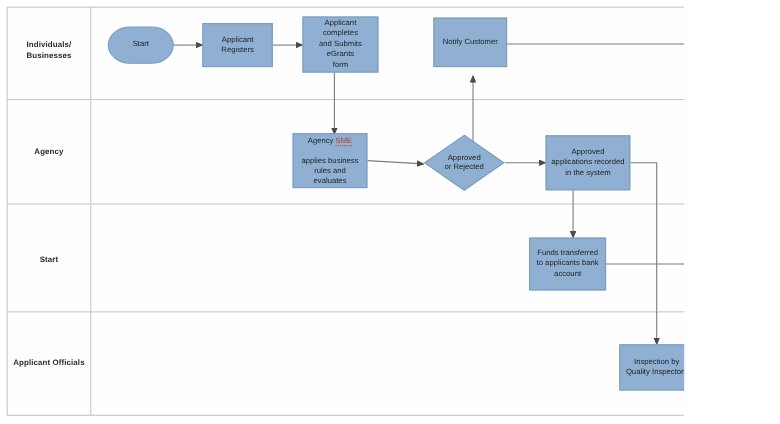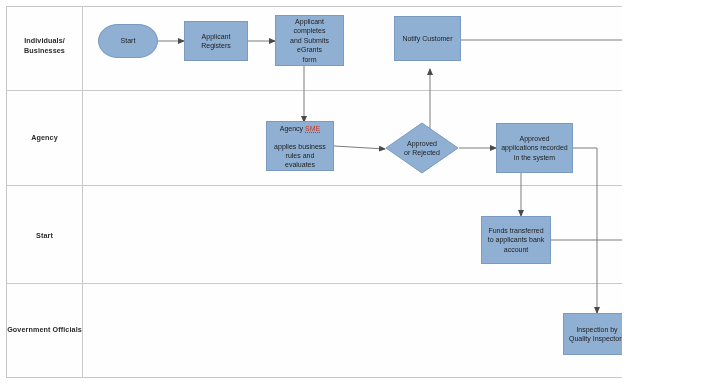--- a/index.html
+++ b/index.html
@@ -112,21 +112,21 @@
   <div class="lane-label-sep"></div>
 
   <div class="lane-divider" style="top:90px;"></div>
   <div class="lane-divider" style="top:185px;"></div>
   <div class="lane-divider" style="top:283px;"></div>
 
   <div class="lane-label" style="top:36px;">Individuals/
 Businesses</div>
   <div class="lane-label" style="top:133px;">Agency</div>
   <div class="lane-label" style="top:231px;">Start</div>
-  <div class="lane-label" style="left:2px;width:85px;top:325px;">Government Officials</div>
+  <div class="lane-label" style="left:2px;width:85px;top:325px;">Applicant Officials</div>
 
   <svg id="connectors" viewBox="0 0 709 385" xmlns="http://www.w3.org/2000/svg">
     <defs>
       <marker id="arrow" markerWidth="7" markerHeight="7" refX="6" refY="3" orient="auto" markerUnits="userSpaceOnUse">
         <path d="M0,0 L7,3 L0,6 z" fill="#4a4a4a"></path>
       </marker>
     </defs>
     <g stroke="#7c7c7c" stroke-width="1" fill="none">
 
       <path d="M158,41 L184,41" marker-end="url(#arrow)"></path>

